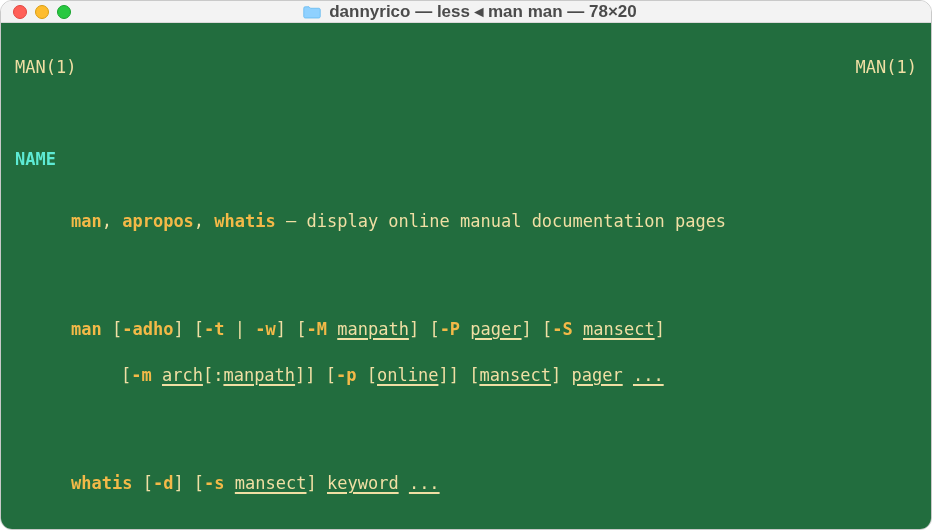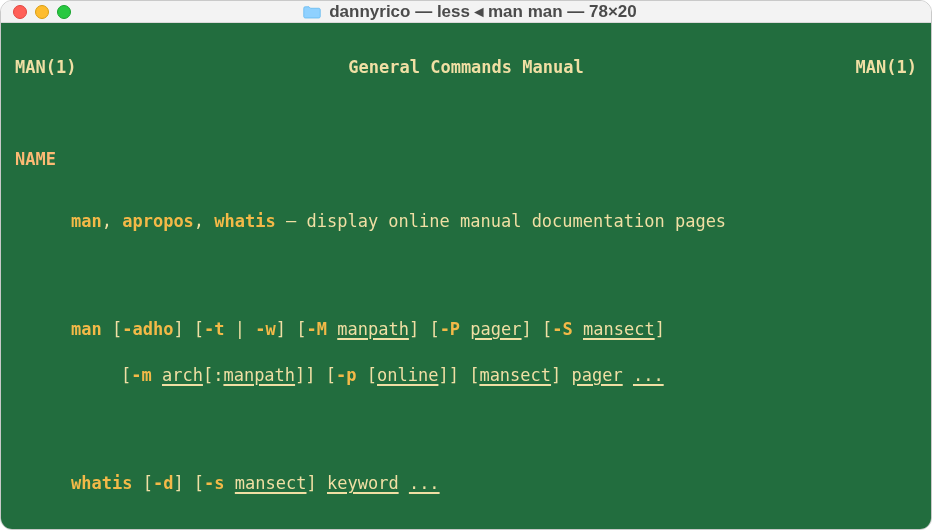--- a/index.html
+++ b/index.html
@@ -43,24 +43,24 @@
       flex:1;
       background:#226d3e;
       color:#f0dfa4;
       font-family: "Menlo", "Consolas", monospace;
       font-size:17px;
       line-height:23px;
       padding:10px 14px 6px 14px;
       white-space:pre;
       position:relative;
     }
-    .header-line { display:flex; justify-content:space-between;font-weight:bold; }
+    .header-line { display:flex; justify-content:space-between; }
     .bold { font-weight:700; color:#f3b948; }
     .ul { text-decoration: underline; text-decoration-thickness:1.5px; text-underline-offset:3px;}
-    .section-head { font-weight:700; color:#fdba74; }
+    .section-head { font-weight:700; color:#5eead4; }
     .indent1 { padding-left: 56px; text-indent:-0px;margin-top:16px;}
     .indent2 { padding-left: 106px; }
   </style>
 </head>
 <body>
 
 <div class="window">
   <div class="titlebar">
     <div class="traffic">
       <div class="dot red"></div>
@@ -70,21 +70,21 @@
     <div class="title-wrap">
       <svg class="folder-icon" viewBox="0 0 24 18">
         <path d="M1 4c0-1.1.9-2 2-2h5l2 2h11c1.1 0 2 .9 2 2v9c0 1.1-.9 2-2 2H3c-1.1 0-2-.9-2-2V4z" fill="#8fd1ff" stroke="#5fb7ef" stroke-width="1"></path>
       </svg>
       <span>dannyrico — less ◂ man man — 78×20</span>
     </div>
     <div style="width:54px"></div>
   </div>
 
   <div class="term">
-<div class="header-line"><span>MAN(1)</span><span>General Commands Manual</span><span>MAN(1)</span></div>
+<div class="header-line"><span>MAN(1)</span><span>MAN(1)</span></div>
 <div>&nbsp;</div>
 <div class="section-head">NAME</div>
 <div class="indent1"><span class="bold">man</span><span>, </span><span class="bold">apropos</span><span>, </span><span class="bold">whatis</span><span> – display online manual documentation pages</span></div>
 <div>&nbsp;</div>
 <div class="indent1"><span class="bold">man</span> [<span class="bold">-adho</span>] [<span class="bold">-t</span><span> | </span><span class="bold">-w</span>] [<span class="bold">-M</span> <span class="ul">manpath</span>] [<span class="bold">-P</span> <span class="ul">pager</span>] [<span class="bold">-S</span> <span class="ul">mansect</span>]</div>
 <div class="indent2">[<span class="bold">-m</span> <span class="ul">arch</span><span>[:</span><span class="ul">manpath</span><span>]]</span> [<span class="bold">-p</span> [<span class="ul">online</span>]] [<span class="ul">mansect</span>] <span class="ul">pager</span> <span class="ul">...</span></div>
 <div>&nbsp;</div>
 <div class="indent1"><span class="bold">whatis</span> [<span class="bold">-d</span>] [<span class="bold">-s</span> <span class="ul">mansect</span>] <span class="ul">keyword</span> <span class="ul">...</span></div>
 
 

